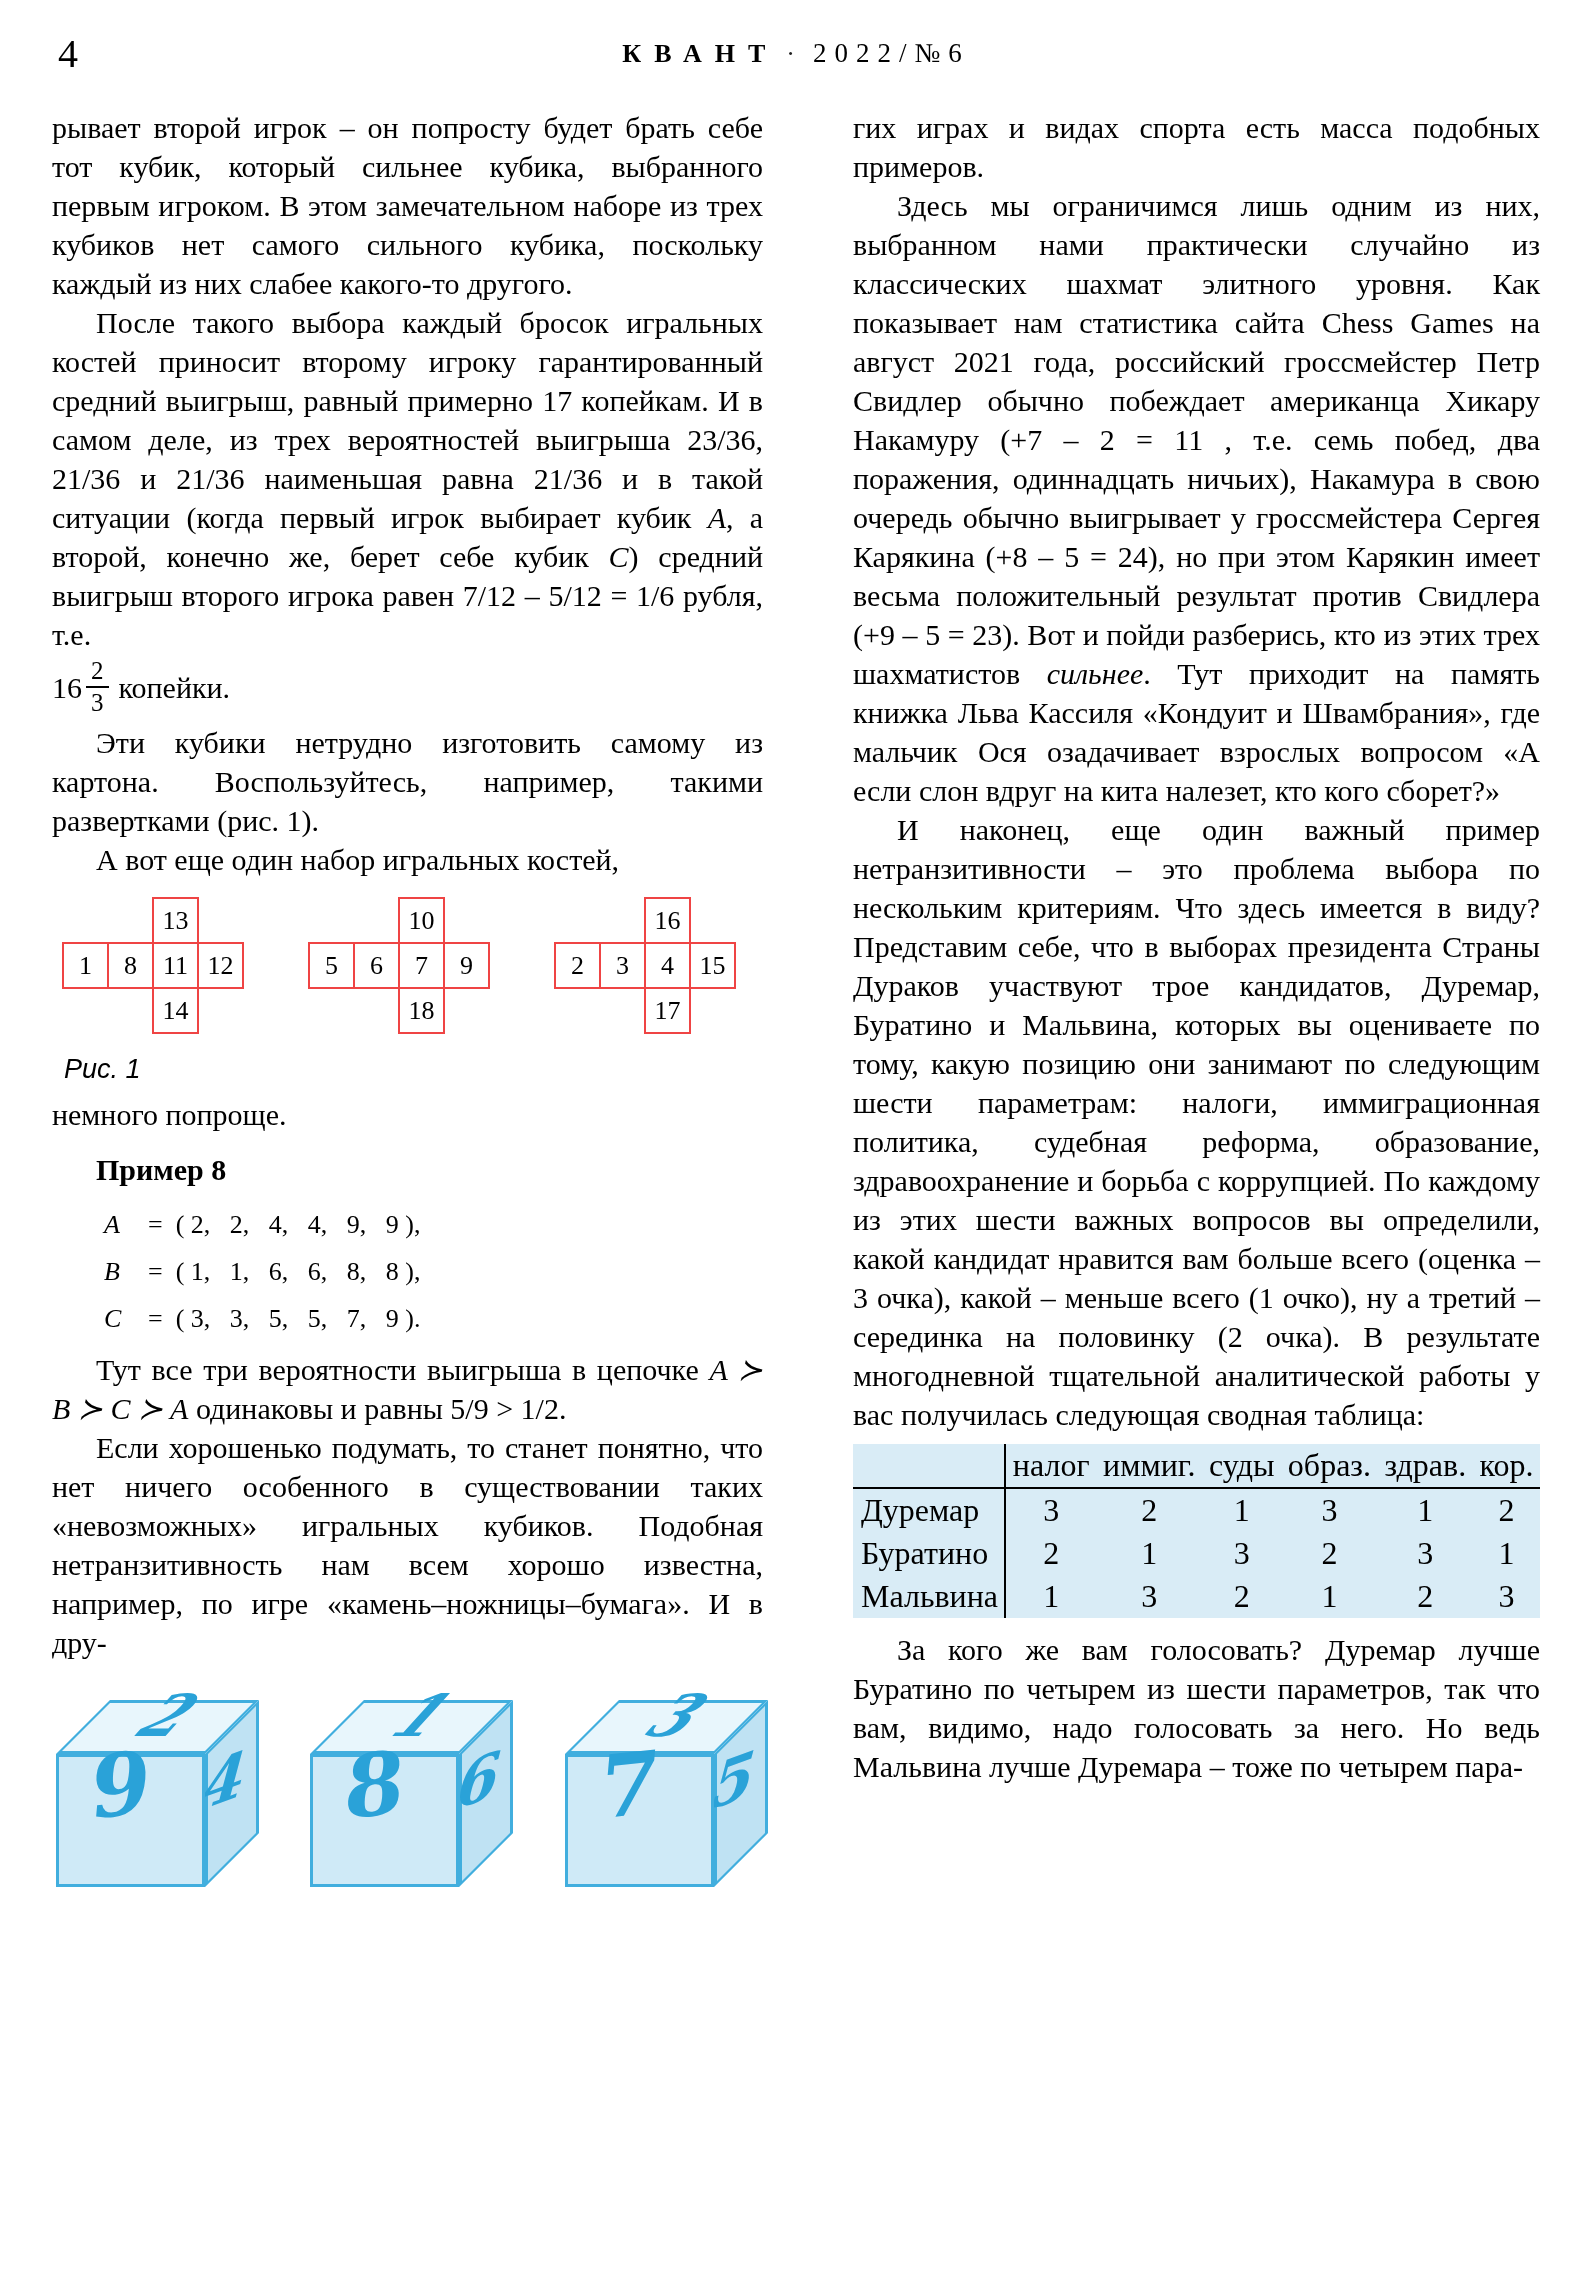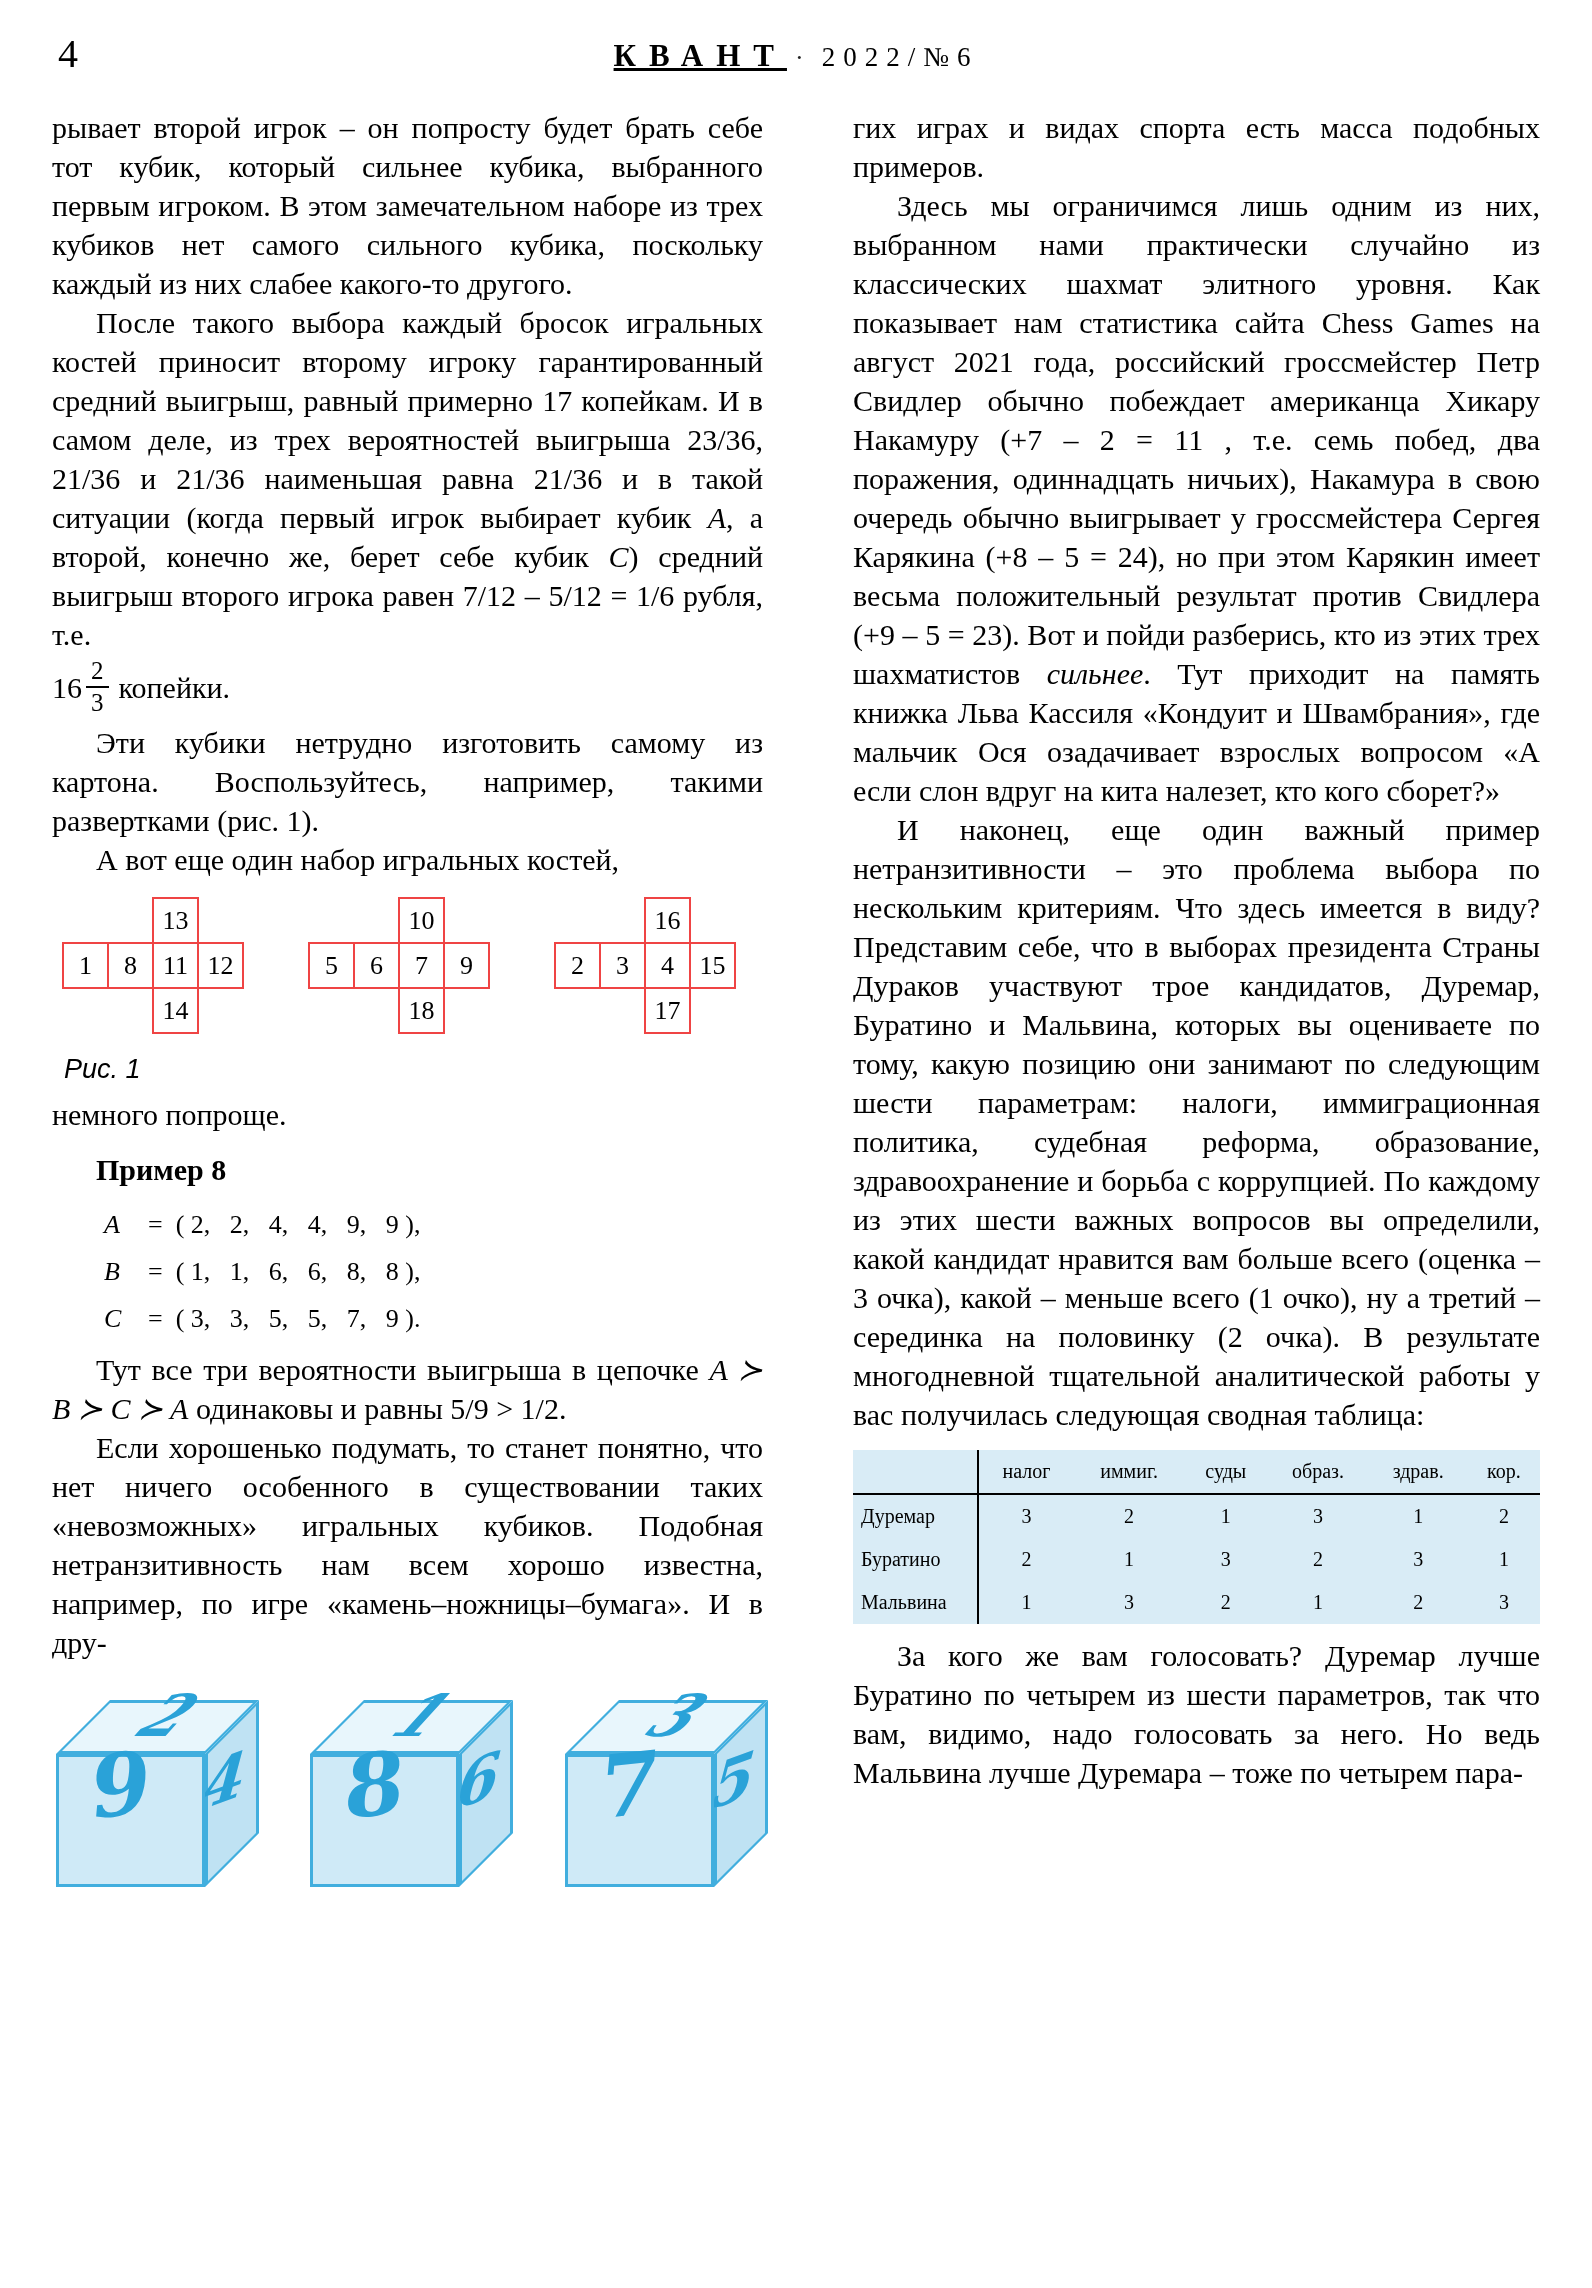--- a/index.html
+++ b/index.html
@@ -7,21 +7,21 @@
   .page {
     position:relative; width:1592px; height:2289px; margin:0 auto;
     background:#ffffff; overflow:hidden;
     font-family:"Liberation Serif","DejaVu Serif",serif; color:#000;
     padding:26px 52px 0 52px;
   }
   
   header { position:relative; height:62px; }
   .pagenum { position:absolute; left:6px; top:4px; font-size:40px; }
   .journal { text-align:center; padding-top:12px; }
-  .jname  { font-size:31px; font-weight:bold; letter-spacing:13px;text-decoration:underline; }
+  .jname  { font-size:26px; font-weight:bold; letter-spacing:13px; }
   .jsep   { font-size:26px; margin:0 14px 0 4px; color:#222; }
   .jissue { font-size:27px; letter-spacing:8px; }
   
   .columns { display:flex; gap:90px; margin-top:20px; }
   .col { width:711px; font-size:30px; line-height:39px; text-align:justify; }
   p { margin:0; }
   .indent { text-indent:44px; }
   .vmath { font-style:italic; }
   
   .fracline { display:flex; align-items:center; margin:4px 0 6px 0; }
@@ -55,21 +55,21 @@
             transform:skewX(-45deg); transform-origin:0 100%; }
   .rightf { left:149px; top:54px; width:54px; height:133px; background:#bfe2f3;
             transform:skewY(-45deg); transform-origin:0 0; }
   .dnum { position:absolute; font-family:"DejaVu Serif",serif; font-style:italic;
           font-weight:bold; color:#2aa2d8; }
   .fnum { font-size:86px; left:32px; top:8px; transform:rotate(-6deg); }
   .tnum { font-size:58px; left:52px; top:-6px; transform:skewX(16deg); }
   .rnum { font-size:60px; left:-4px; top:24px; transform:skewY(28deg) rotate(6deg); }
   
   table.vote { width:100%; border-collapse:collapse; background:#d9ecf6;
-               font-size:20px; margin:16px 0 12px 0; }
+               font-size:32px; margin:10px 0 12px 0; }
   table.vote th, table.vote td { font-weight:normal; padding:3px 6px; text-align:center; line-height:37px; }
   table.vote .namecol { text-align:left; width:125px; border-right:2px solid #000; padding-left:8px; }
   table.vote thead th { border-bottom:2px solid #000; }
 </style>
 </head>
 <body>
 
 <div class="page">
 
   <header>

